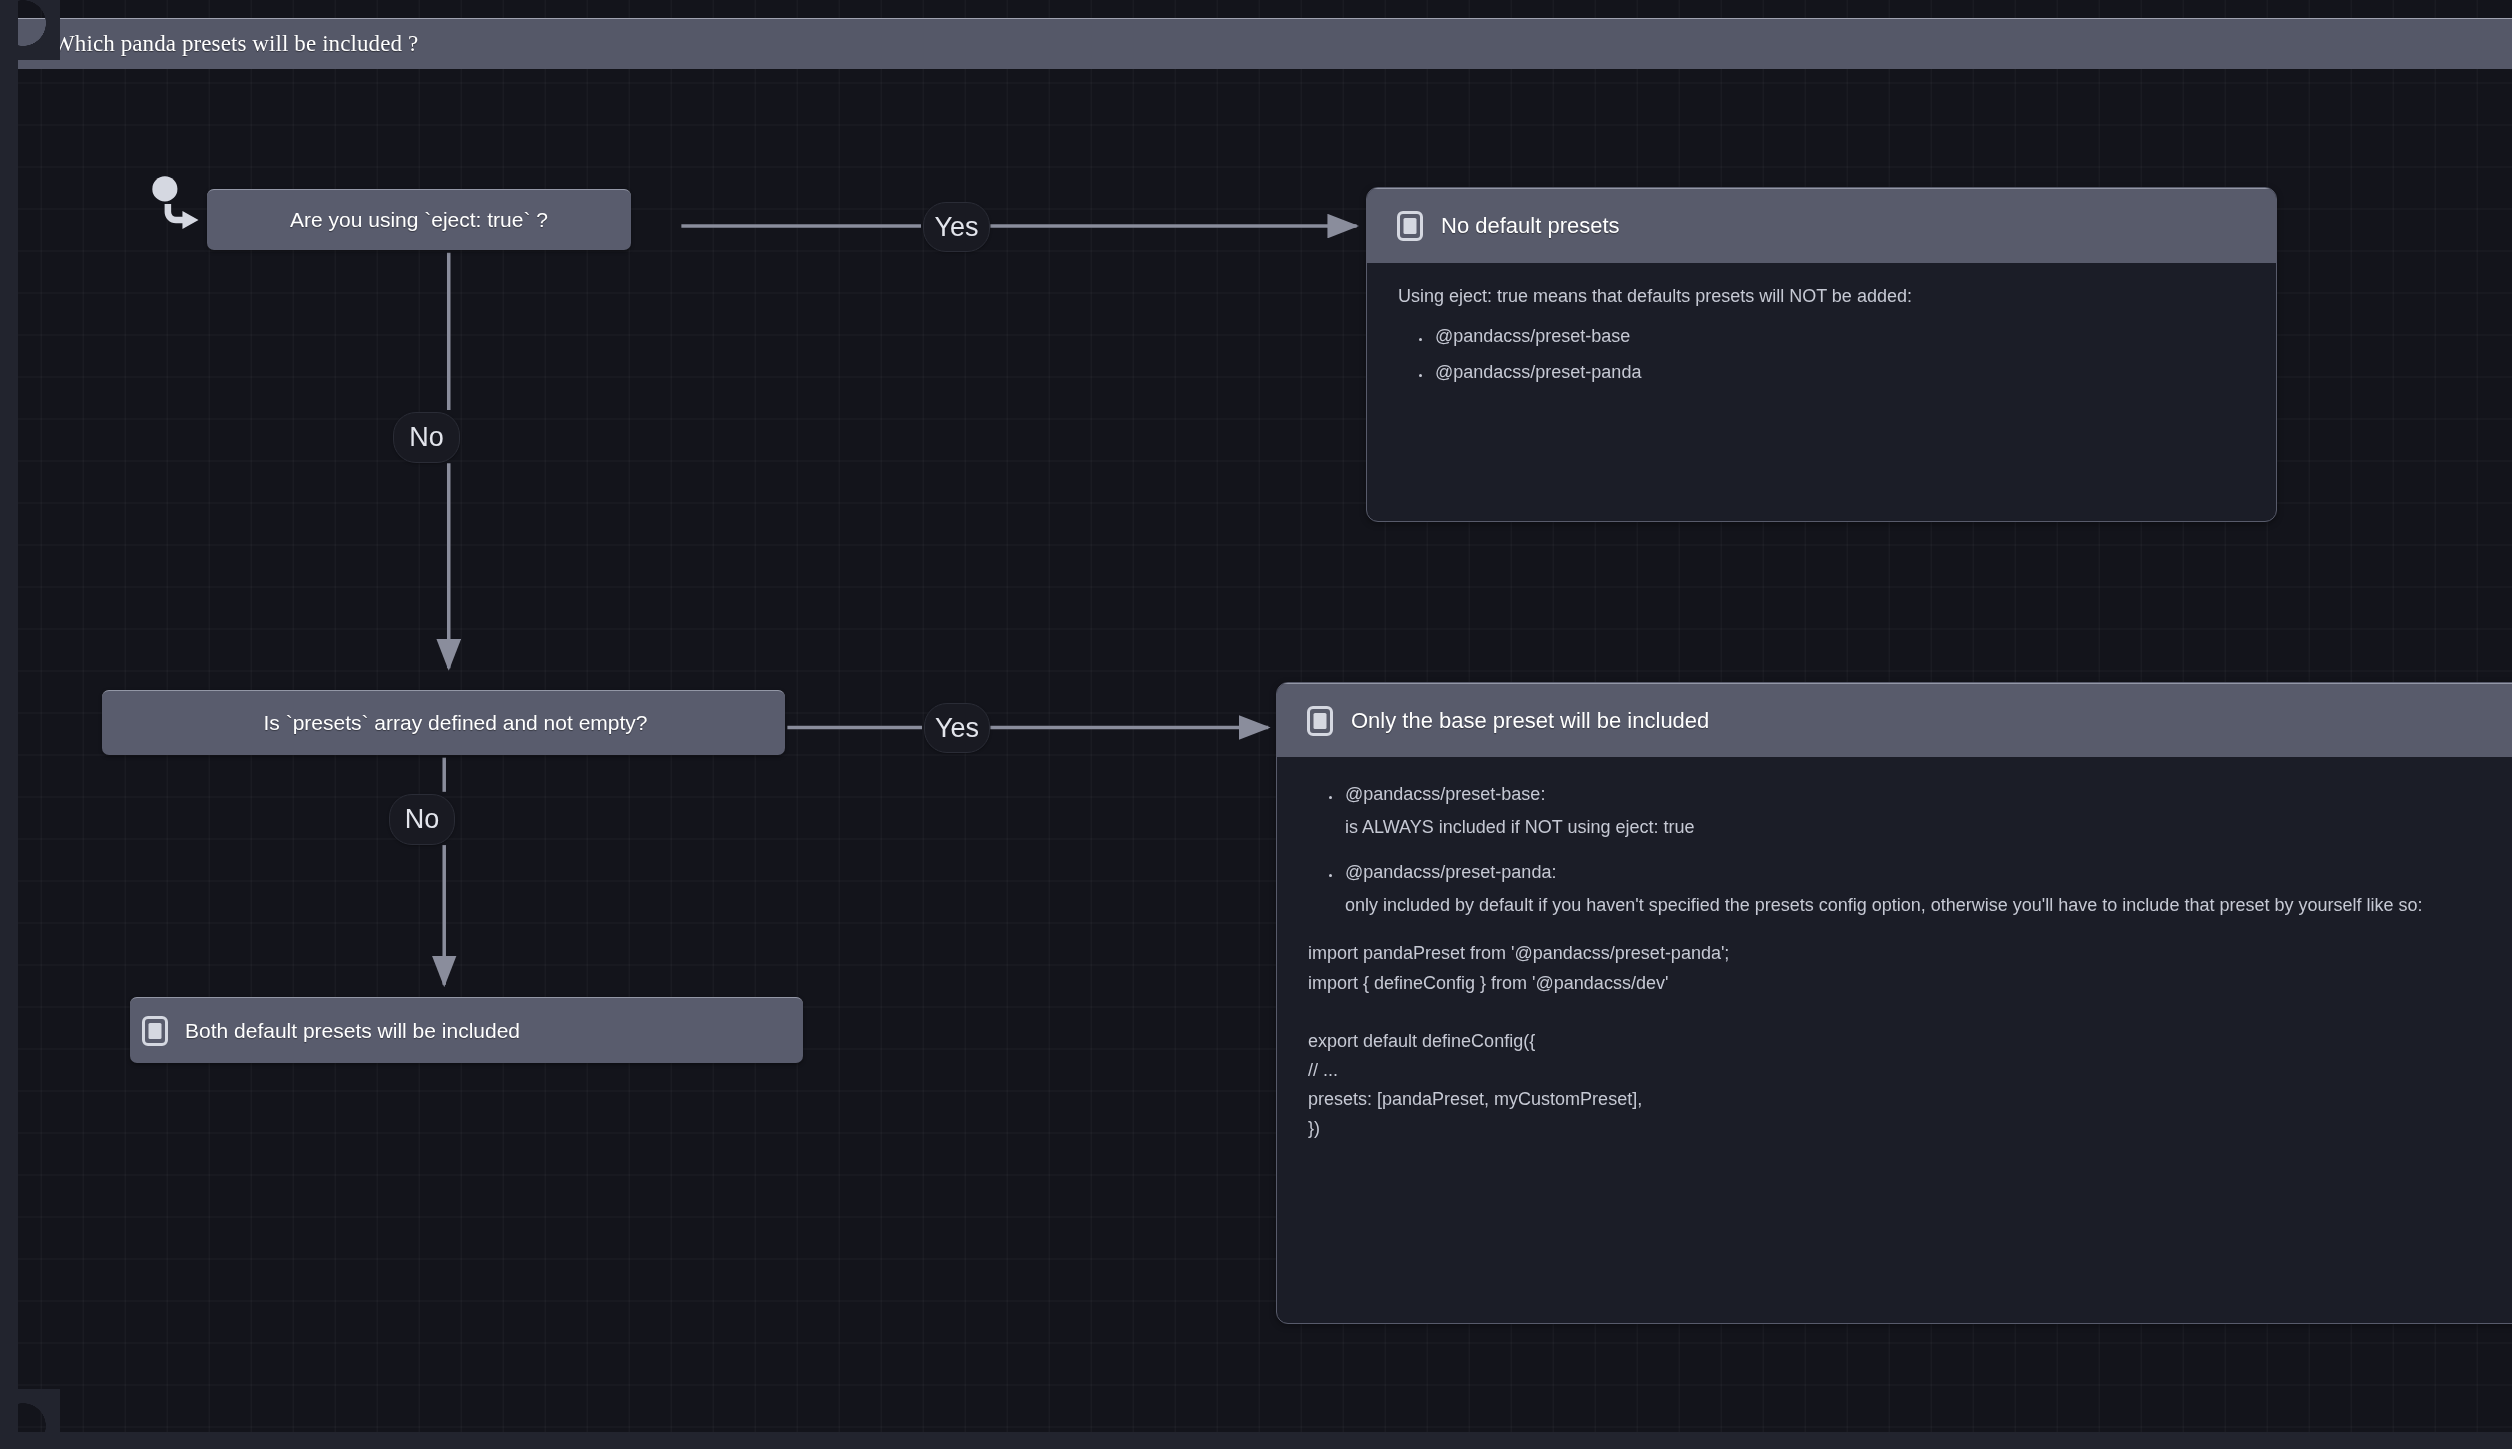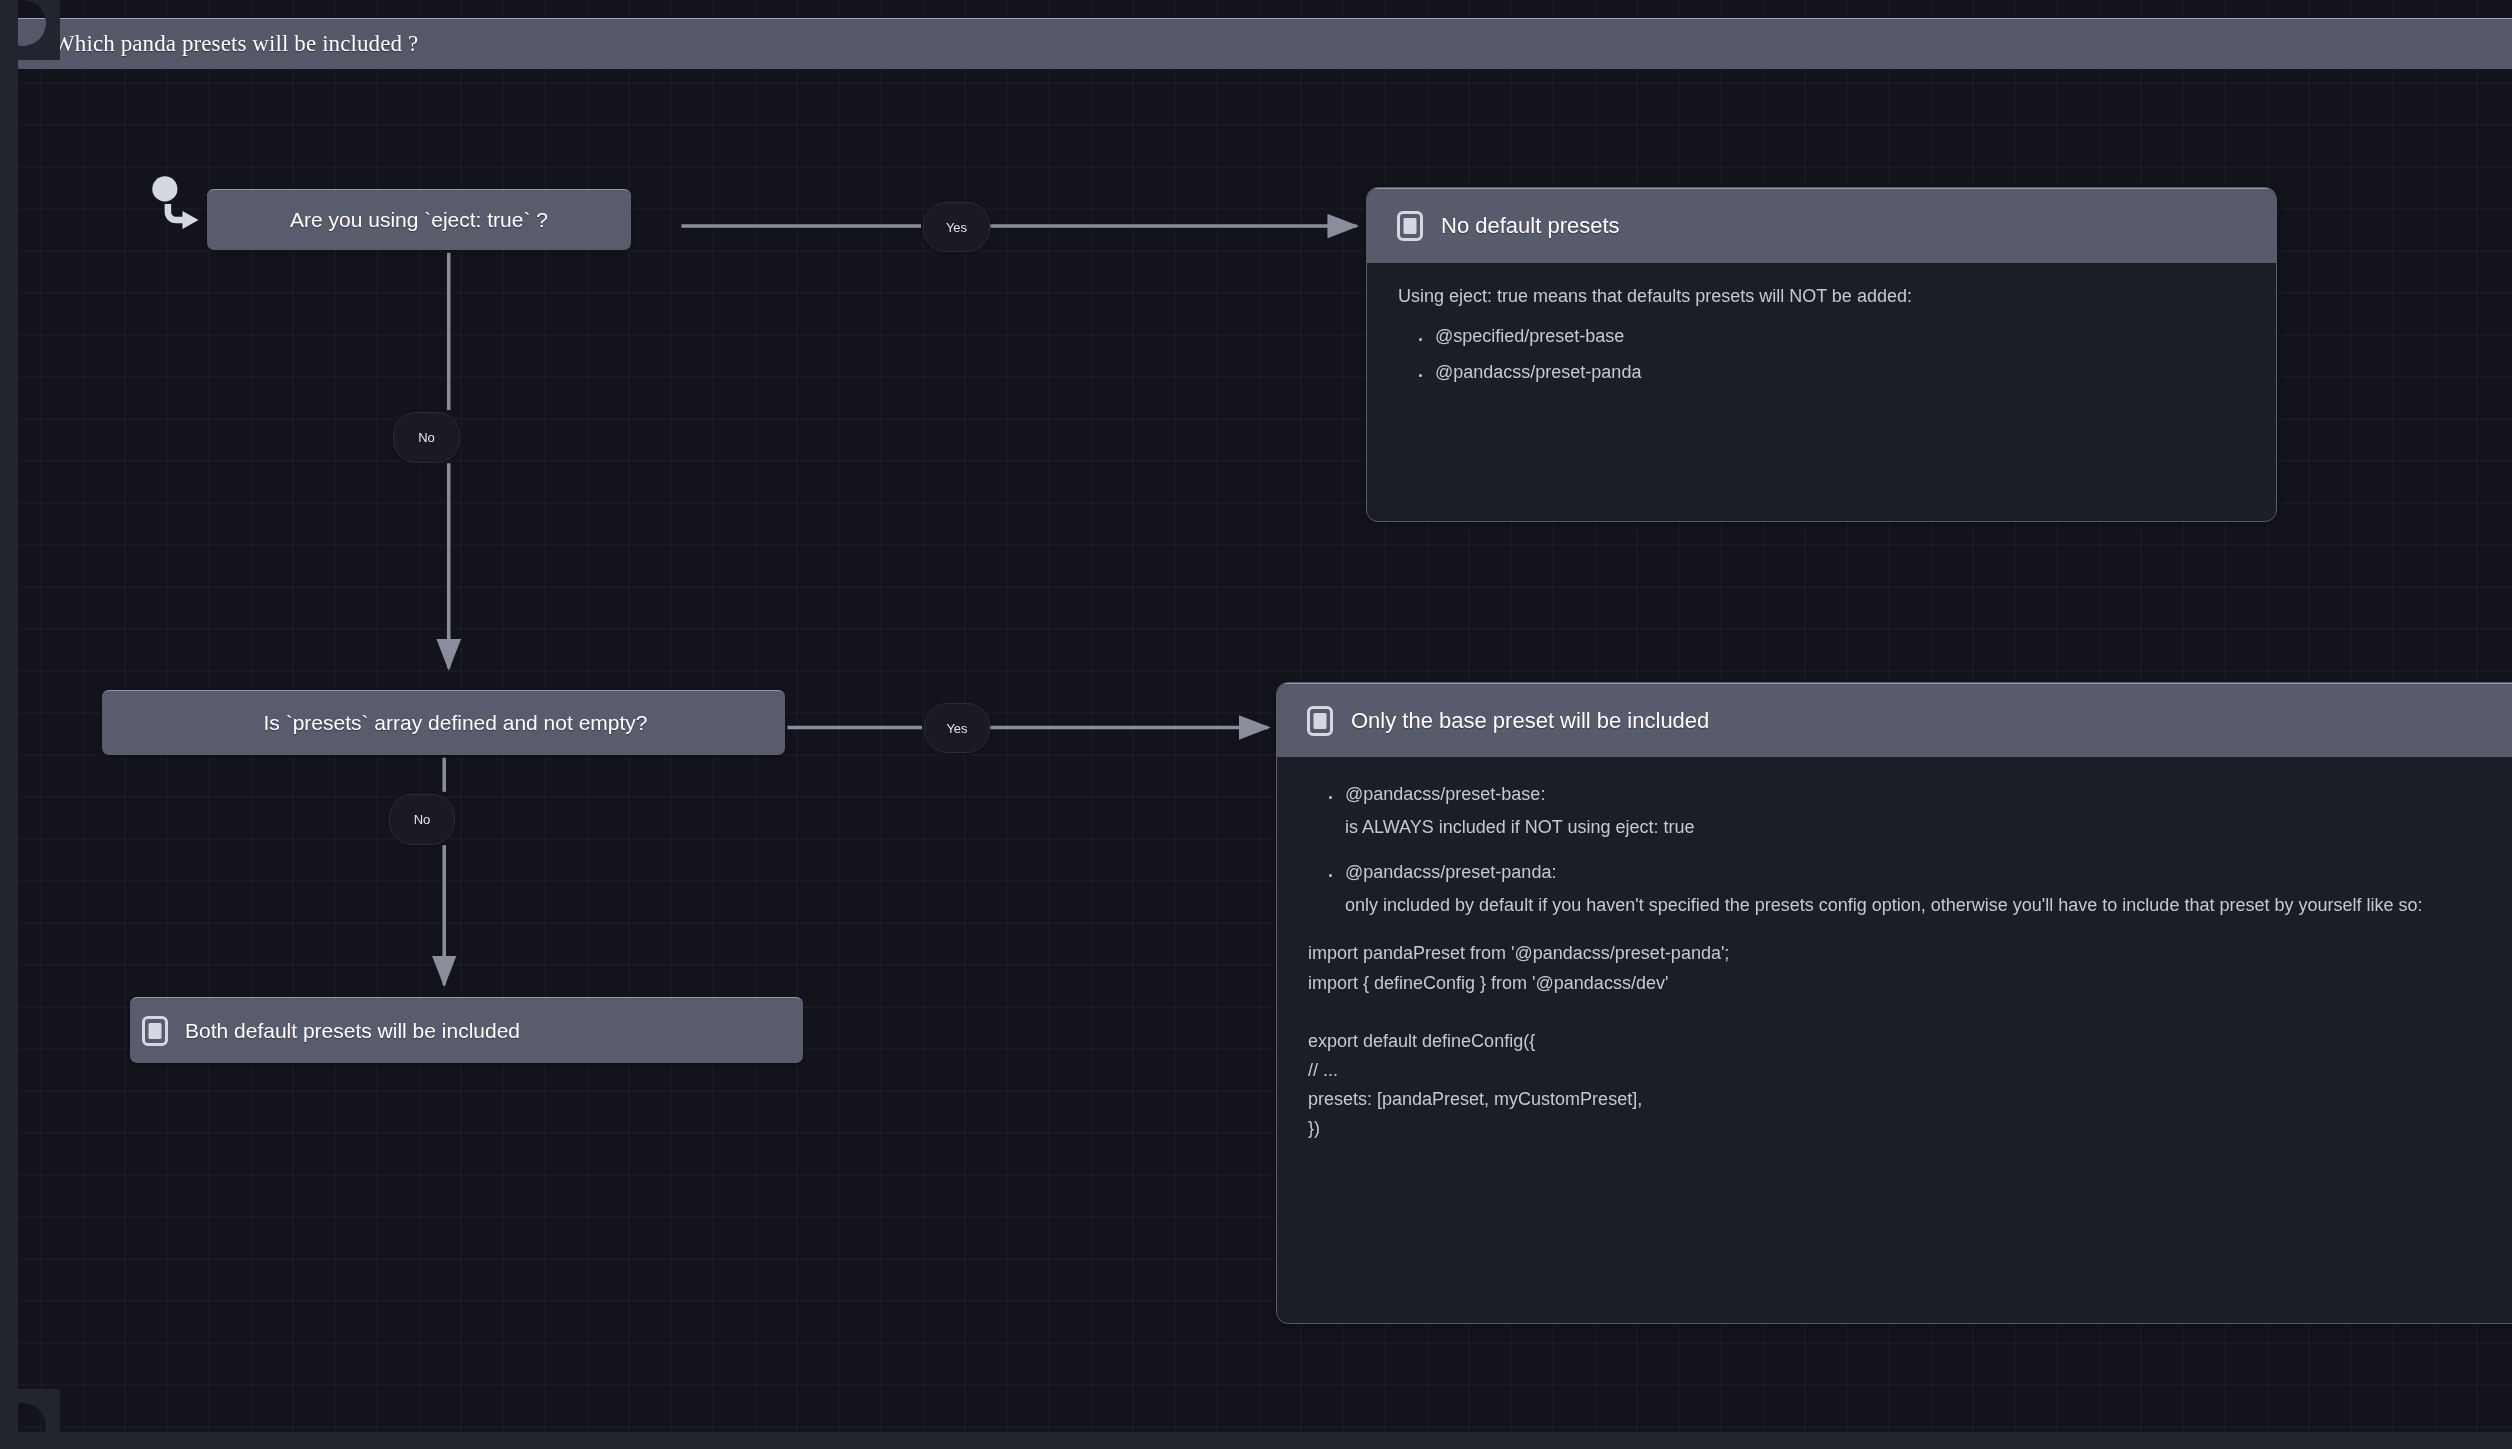--- a/index.html
+++ b/index.html
@@ -117,21 +117,21 @@
   
   .edge-label {
     position: absolute;
     background: #191a22;
     border: 0.8px solid #2a2c36;
     border-radius: 23px;
     display: flex;
     align-items: center;
     justify-content: center;
     color: #e3e5ec;
-    font-size: 13px;
+    font-size: 27px;
     z-index: 11;
     box-shadow: 0 1px 2.5px rgba(0,0,0,0.3);
   }
   #label-yes-1 { left: 923px; top: 202px; width: 65px; height: 48px; }
   #label-no-1  { left: 393px;  top: 412px; width: 65px; height: 49px; }
   #label-yes-2 { left: 924px; top: 703px; width: 64px; height: 48px; }
   #label-no-2  { left: 389px;  top: 794px; width: 64px; height: 49px; }
 
   
   .panel {
@@ -280,21 +280,21 @@
     <div class="panel-header">
       <svg class="note-icon" viewBox="0 0 52 60">
         <rect x="3" y="3" width="46" height="54" rx="9" fill="none" stroke="#d5d8e1" stroke-width="6"></rect>
         <rect x="13" y="14" width="26" height="32" rx="3" fill="#d5d8e1"></rect>
       </svg>
       <span class="panel-title">No default presets</span>
     </div>
     <div class="panel-body">
       <p>Using eject: true means that defaults presets will NOT be added:</p>
       <ul>
-        <li>@specified/preset-base</li>
+        <li>@pandacss/preset-base</li>
         <li>@pandacss/preset-panda</li>
       </ul>
     </div>
   </div>
 
   <div class="panel" id="panel-base-only">
     <div class="panel-header">
       <svg class="note-icon" viewBox="0 0 52 60">
         <rect x="3" y="3" width="46" height="54" rx="9" fill="none" stroke="#d5d8e1" stroke-width="6"></rect>
         <rect x="13" y="14" width="26" height="32" rx="3" fill="#d5d8e1"></rect>

